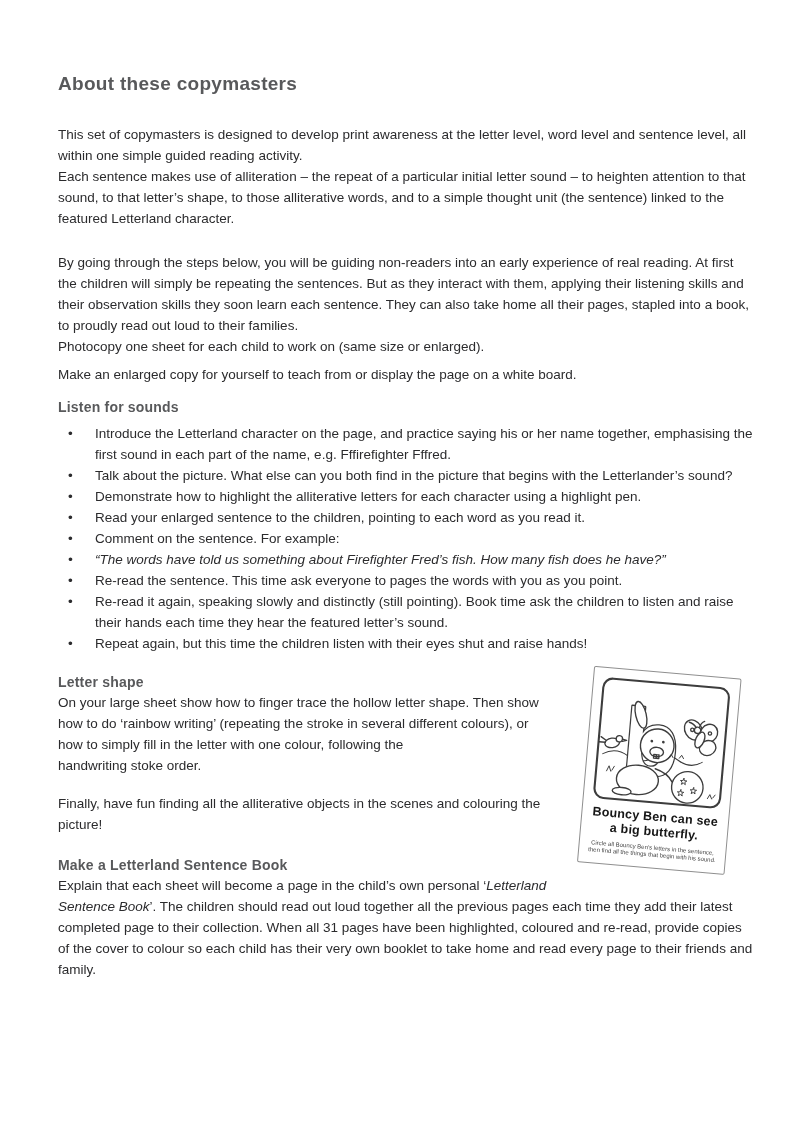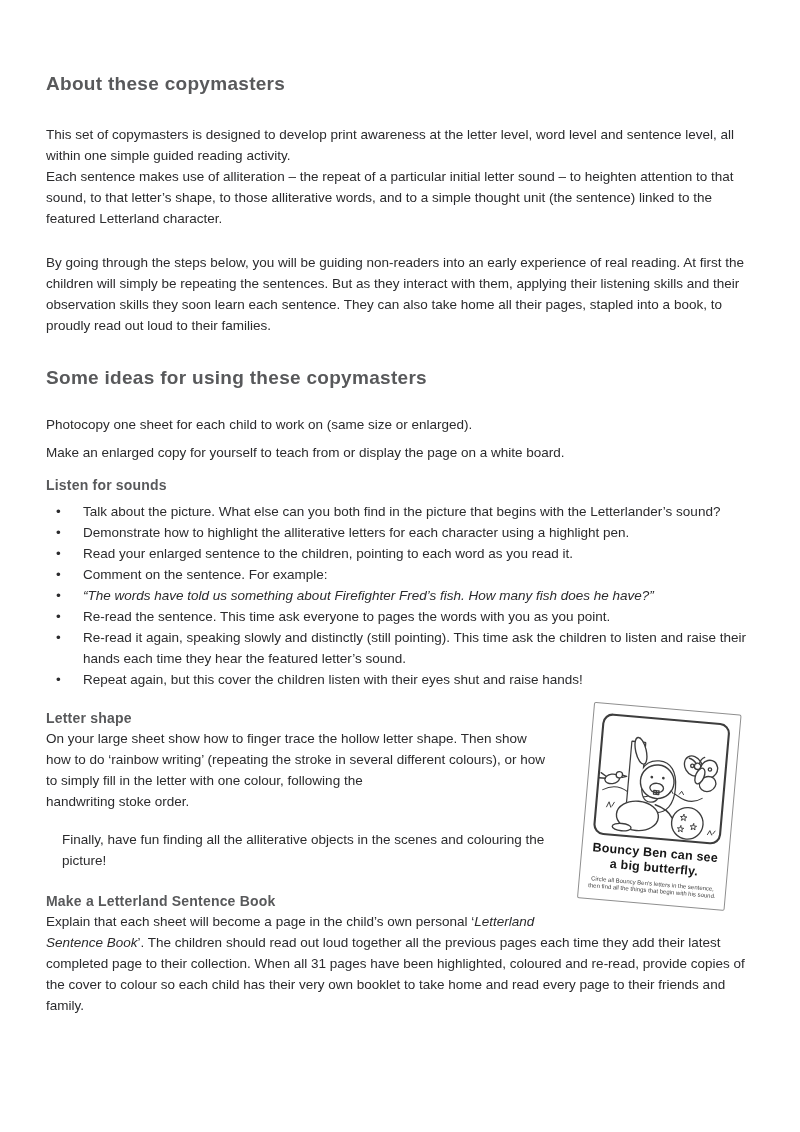--- a/index.html
+++ b/index.html
@@ -1,20 +1,20 @@
 <!DOCTYPE html>
 <html><head>
 <meta charset="utf-8">
 <style>
   html,body{margin:0;padding:0;background:#ffffff;}
   .page{
     position:relative;
     width:800px;height:1132px;
     box-sizing:border-box;
-    padding:72px 46px 0 46px;
+    padding:72px 46px 0 58px;
     background:#ffffff;
     font-family:"Liberation Sans", sans-serif;
     color:#2b2b2d;
     font-size:13.5px;
     line-height:21px;
     overflow:hidden;
   }
   .h1{
     font-size:19px;line-height:24px;font-weight:bold;
     color:#58595b;letter-spacing:.3px;
@@ -40,21 +40,21 @@
     margin:0;
   }
   ul.bullets li::before{
     content:"\2022";
     position:absolute;left:10px;top:0;
     color:#2b2b2d;
   }
   ul.bullets li.italic{font-style:italic;}
   .em{font-style:italic;}
   .wrap-section{margin:0;}
-  .finally{margin-top:17px;margin-left:16px;}
+  .finally{margin-top:17px;}
   .book-para{margin-top:0;}
   
   .booklet-float{
     float:right;
     width:186px;height:212px;
     margin:-6px 0 6px 14px;
   }
   .booklet-card{
     width:148px;
     margin:6px auto 0 auto;
@@ -88,36 +88,36 @@
 
   <div class="h1">About these copymasters</div>
 
   <div class="para">
     <div>This set of copymasters is designed to develop print awareness at the letter level, word level and sentence level, all within one simple guided reading activity.</div>
     <div>Each sentence makes use of alliteration – the repeat of a particular initial letter sound – to heighten attention to that sound, to that letter’s shape, to those alliterative words, and to a simple thought unit (the sentence) linked to the featured Letterland character.</div>
   </div>
 
   <div class="para gap-top">By going through the steps below, you will be guiding non-readers into an early experience of real reading. At first the children will simply be repeating the sentences. But as they interact with them, applying their listening skills and their observation skills they soon learn each sentence. They can also take home all their pages, stapled into a book, to proudly read out loud to their families.</div>
 
-  <div class="h1 ideas">Some ideas for using these copymasters</div>
 
   <div class="line">Photocopy one sheet for each child to work on (same size or enlarged).</div>
   <div class="line last">Make an enlarged copy for yourself to teach from or display the page on a white board.</div>
 
   <div class="h3 listen">Listen for sounds</div>
 
   <ul class="bullets">
+    <li>Introduce the Letterland character on the page, and practice saying his or her name together, emphasising the first sound in each part of the name, e.g. Fffirefighter Fffred.</li>
     <li>Talk about the picture. What else can you both find in the picture that begins with the Letterlander’s sound?</li>
     <li>Demonstrate how to highlight the alliterative letters for each character using a highlight pen.</li>
     <li>Read your enlarged sentence to the children, pointing to each word as you read it.</li>
     <li>Comment on the sentence. For example:</li>
     <li class="italic">“The words have told us something about Firefighter Fred’s fish. How many fish does he have?”</li>
     <li>Re-read the sentence. This time ask everyone to pages the words with you as you point.</li>
-    <li>Re-read it again, speaking slowly and distinctly (still pointing). This time ask the children to listen and raise their hands each time they hear the featured letter’s sound.</li>
-    <li>Repeat again, but this cover the children listen with their eyes shut and raise hands!</li>
+    <li>Re-read it again, speaking slowly and distinctly (still pointing). Book time ask the children to listen and raise their hands each time they hear the featured letter’s sound.</li>
+    <li>Repeat again, but this time the children listen with their eyes shut and raise hands!</li>
   </ul>
 
   <div class="wrap-section">
 
     <div class="booklet-float">
       <div class="booklet-card">
         <svg class="booklet-pic" width="132" height="126" viewBox="0 0 124 120" fill="none" stroke="#3d3d3d" stroke-width="1.3" stroke-linecap="round" stroke-linejoin="round">
 
           <rect x="2" y="2" width="120" height="114" rx="9" fill="#ffffff" stroke-width="2"></rect>
 

